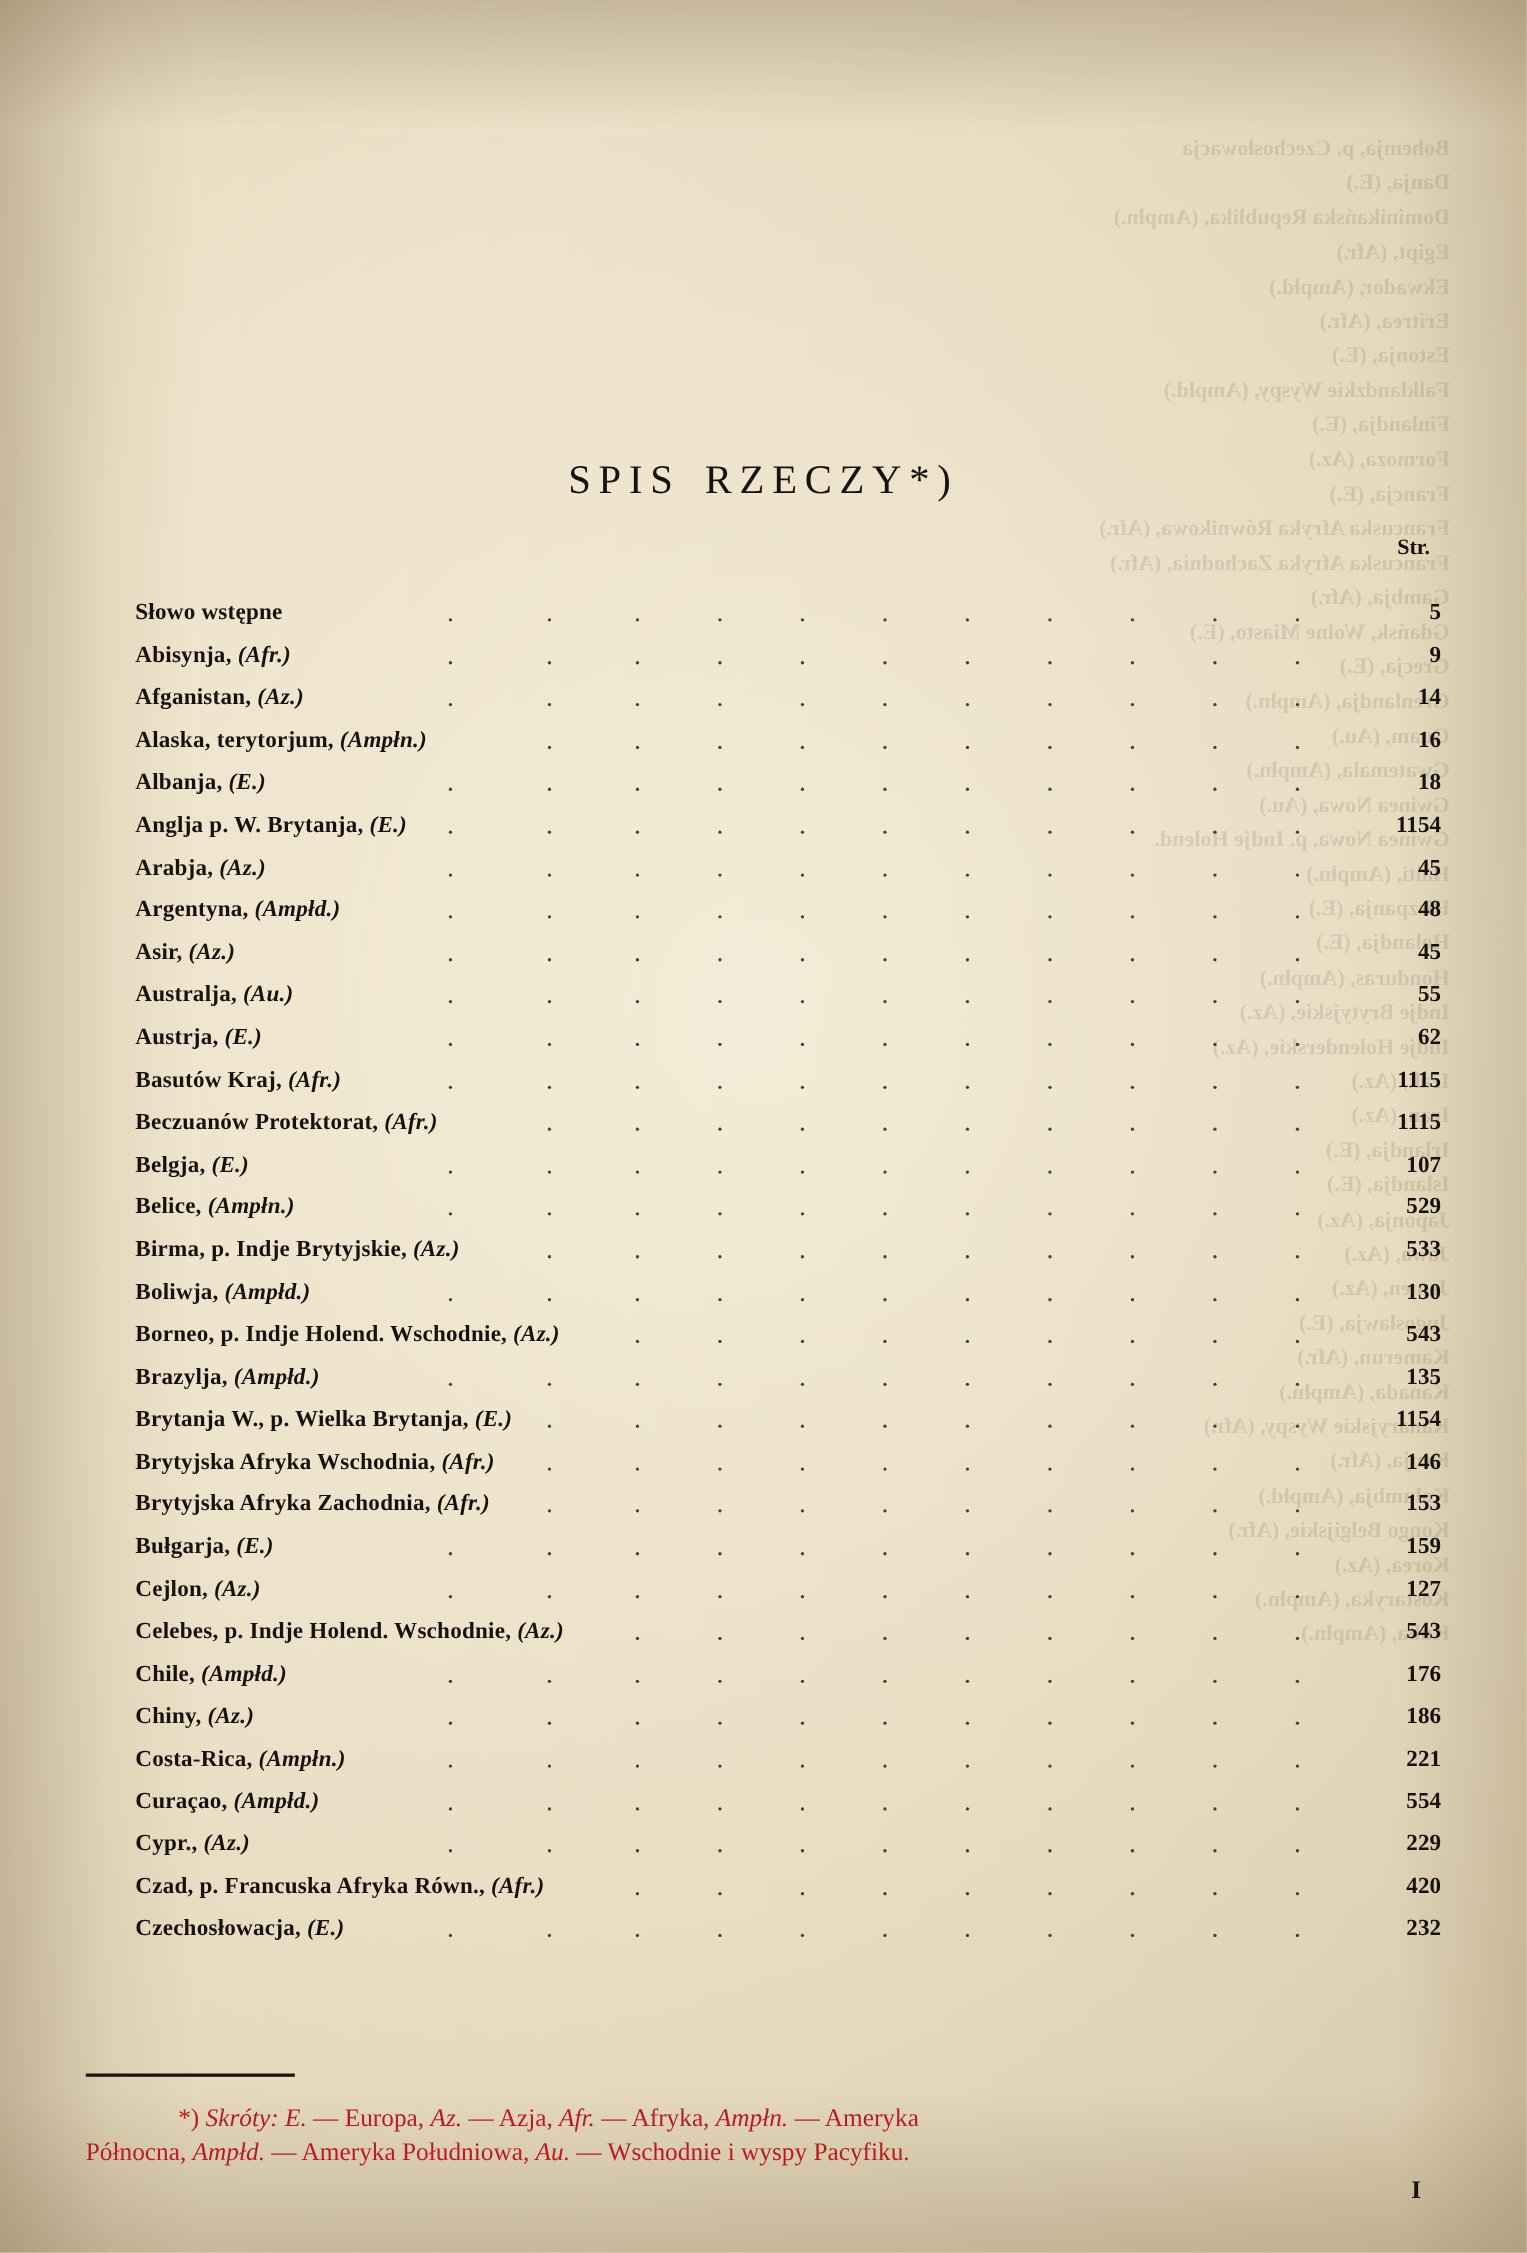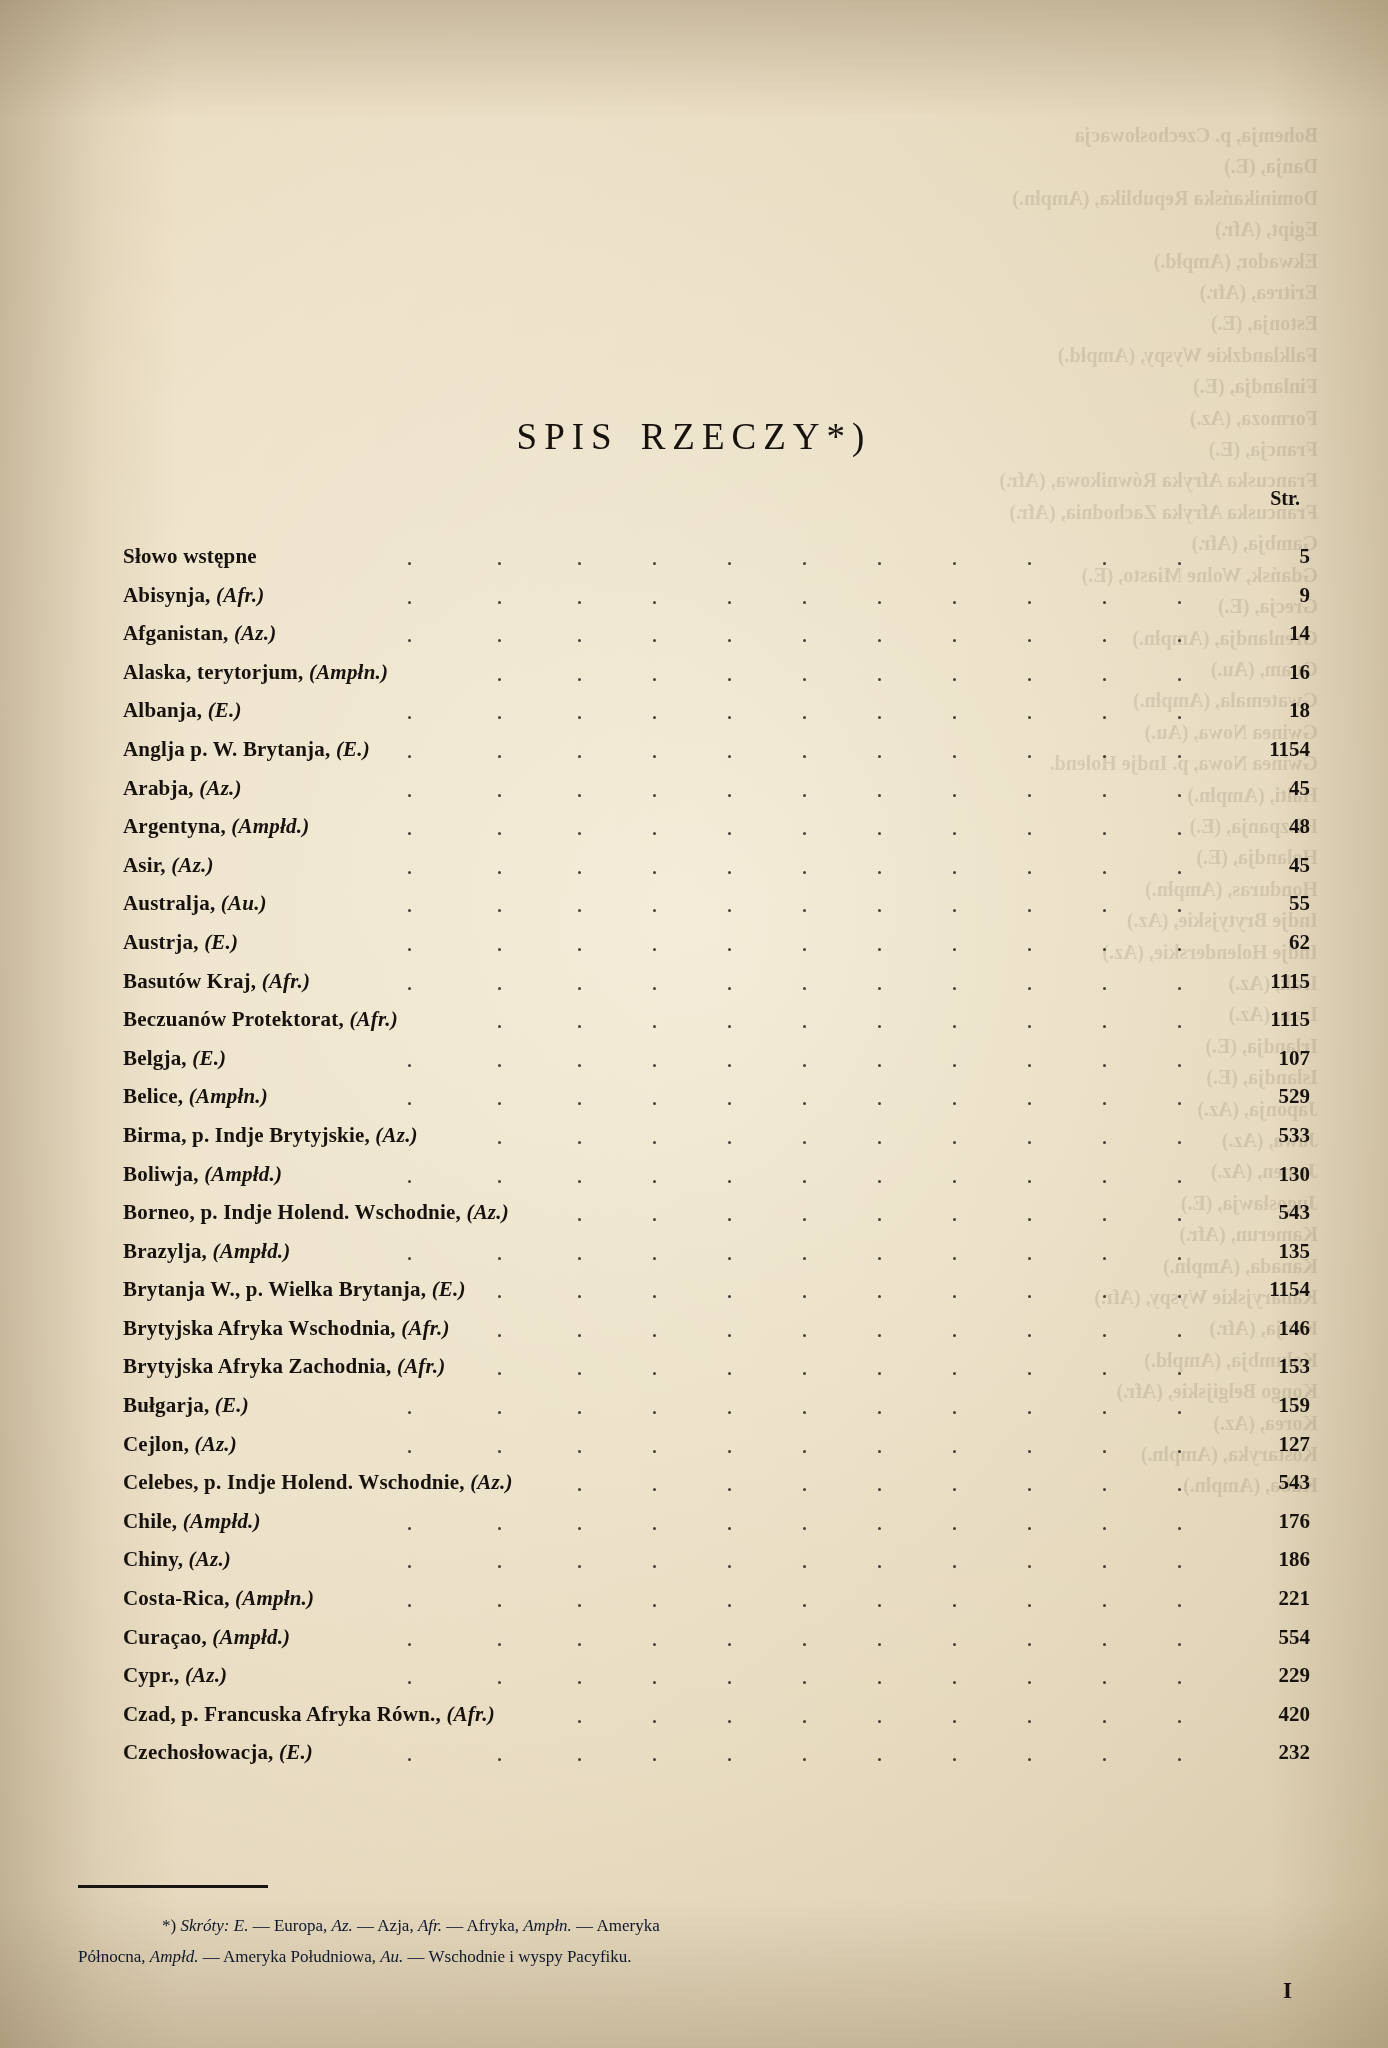--- a/index.html
+++ b/index.html
@@ -151,23 +151,23 @@
     width: 190px;
     height: 3px;
     background: #1a1512;
   }
 
   .footnote {
     position: absolute;
     left: 78px;
     right: 78px;
     top: 1910px;
-    font-size: 17px;
+    font-size: 23px;
     line-height: 31px;
-    color: #0f172a;
+    color: #b91c1c;
   }
   .footnote i { font-style: italic; }
   .footnote .indent { display: inline-block; width: 84px; }
 
   .folio {
     position: absolute;
     right: 96px;
     bottom: 44px;
     font-size: 23px;
     font-weight: bold;

